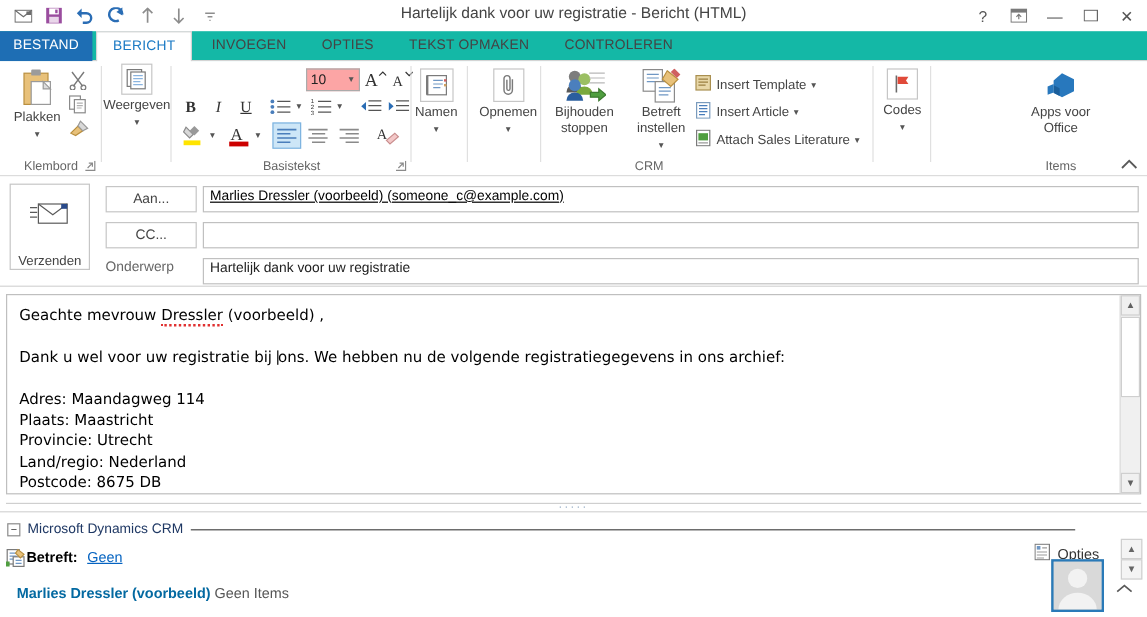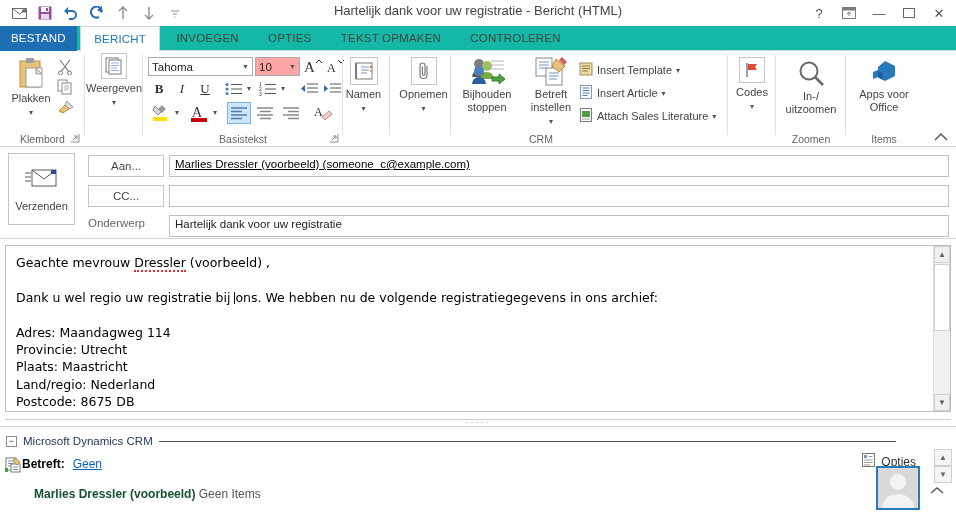--- a/index.html
+++ b/index.html
@@ -54,21 +54,21 @@
   
   .fontname { position:absolute; border:1px solid #ababab; background:#fff; height:19px; display:flex; align-items:center; padding:0 3px; font-size:11.5px; color:#222; }
   .fontsize { position:absolute; border:1px solid #ababab; background:#fca5a5; height:19px; display:flex; align-items:center; padding:0 3px; font-size:11.5px; color:#222; }
   .ddarrow { margin-left:auto; font-size:7px; color:#555; }
   .fbtn { position:absolute; display:flex; align-items:center; justify-content:center; font-size:13px; color:#333; }
   .fbtn.sel { background:#cde6f7; border:1px solid #7fb4e0; }
 
   
   .headerarea { position:relative; height:92px; background:#fff; border-bottom:1px solid #d4d4d4; }
   .sendbtn { position:absolute; left:8px; top:6px; width:67px; height:72px; border:1px solid #c6c6c6; background:#fff; text-align:center; }
-  .sendbtn .cap { position:absolute; bottom:12px; left:0; right:0; font-size:11px; color:#444;text-align:center; }
+  .sendbtn .cap { position:absolute; bottom:0; left:0; right:0; font-size:11px; color:#444;text-align:center; }
   .fieldbtn { position:absolute; border:1px solid #c6c6c6; background:#fff; height:22px; width:76px; text-align:center; line-height:20px; font-size:11.5px; color:#444; }
   .fieldlabel { position:absolute; font-size:11.5px; color:#666; }
   .fieldbox { position:absolute; border:1px solid #c0c0c0; background:#fff; height:22px; padding:2px 5px; font-size:11.5px; color:#222; overflow:hidden; white-space:nowrap; }
   .recipient { text-decoration:underline; color:#000; }
 
   
   .bodyarea { position:absolute; left:5px; top:245px; width:946px; height:167px; border:1px solid #bfbfbf; background:#fff; }
   .bodytext { position:absolute; left:10px; top:8px; right:24px; font-size:12.5px; color:#000; line-height:17.4px; font-family:"DejaVu Sans", sans-serif; }
   .bodytext p { margin:0 0 0 0; }
   .spell { border-bottom:2px dotted #e03131; padding-bottom:0px; }
@@ -86,21 +86,21 @@
   
   .crmpane { position:absolute; left:0; top:426px; width:956px; height:88px; background:#fff; border-top:1px solid #d4d4d4; }
   .crm-head { position:absolute; left:6px; top:6px; right:60px; height:16px; display:flex; align-items:center; gap:6px; }
   .crm-collapse { width:11px; height:11px; border:1px solid #8b8b8b; display:flex; align-items:center; justify-content:center; font-size:9px; line-height:9px; color:#333; }
   .crm-title { font-size:11.5px; color:#1f3864; white-space:nowrap; }
   .crm-rule { flex:1; height:1px; background:#4a4a4a; }
   .crm-betreft { position:absolute; left:22px; top:30px; display:flex; align-items:center; gap:8px; }
   .crm-betreft .lbl { font-size:12px; color:#000; font-weight:bold; }
   .crm-link { font-size:12px; color:#0563c1; text-decoration:underline; }
   .crm-contact { position:absolute; left:14px; top:60px; font-size:12px; color:#333; }
-  .crm-contact b { color:#14532d;margin-left:20px; }
+  .crm-contact b { color:#0369a1; }
   .crm-opties { position:absolute; right:40px; top:26px; display:flex; align-items:center; gap:6px; font-size:12px; color:#333; }
   .crm-scroll { position:absolute; right:4px; top:22px; width:18px; height:36px; }
   .crm-arrow { width:18px; height:17px; border:1px solid #cfcfcf; background:#f4f4f4; display:flex; align-items:center; justify-content:center; font-size:8px; color:#666; }
   .avatar { position:absolute; right:36px; bottom:4px; width:44px; height:44px; border:2px solid #2a7ab8; background:#d6d6d6; display:flex; align-items:flex-end; justify-content:center; overflow:hidden; }
   .chev-up { position:absolute; right:12px; bottom:16px; font-size:12px; color:#555; }
 </style>
 </head>
 <body>
 
 <div class="app">
@@ -231,24 +231,20 @@
               <path d="M6 6 h8 M6 8.5 h8 M6 11 h6 M6 13.5 h8" stroke="#8ab4df"></path>
             </svg>
         </span>
         <span class="cap">Weergeven</span>
         <span class="caret">▾</span>
       </div>
       <div class="rsep" style="left:57px;"></div>
     </div>
 
     <div class="rgroup" style="left:143px; width:200px;">
-      <div class="fontname" style="left:5px; top:6px; width:105px;">
-        <span>Tahoma</span>
-        <span class="ddarrow">▼</span>
-      </div>
       <div class="fontsize" style="left:112px; top:6px; width:45px;">
         <span>10</span>
         <span class="ddarrow">▼</span>
       </div>
       <div class="fbtn" style="left:160px; top:4px; width:20px; height:22px;">
         <svg width="18" height="18" viewBox="0 0 18 18">
             <text x="0" y="15" font-family="Liberation Serif, serif" font-size="15" fill="#333">A</text>
             <path d="M12 6 L15 3 L18 6" stroke="#333" fill="none"></path>
           </svg>
       </div>
@@ -444,32 +440,20 @@
               <path d="M3 1 v14" stroke="#6a6a6a" stroke-width="1.3"></path>
               <path d="M4 2 h9 l-2 3 l2 3 h-9 z" fill="#e04a3a"></path>
             </svg>
         </span>
         <span class="cap">Codes</span>
         <span class="caret">▾</span>
       </div>
       <div class="rsep" style="left:47px;"></div>
     </div>
 
-    <div class="rgroup" style="left:776px; width:70px;">
-      <div class="bigbtn" style="left:0; top:8px; width:70px;">
-        <svg width="30" height="30" viewBox="0 0 30 30" style="display:block;margin:0 auto 1px;">
-          <circle cx="13" cy="12" r="8.5" fill="none" stroke="#6a6a6a" stroke-width="2"></circle>
-          <path d="M19 18 L27 26" stroke="#6a6a6a" stroke-width="2.6"></path>
-        </svg>
-        <span class="cap">In-/</span>
-        <span class="cap">uitzoomen</span>
-      </div>
-      <div class="glabel">Zoomen</div>
-      <div class="rsep" style="left:69px;"></div>
-    </div>
 
     <div class="rgroup" style="left:846px; width:76px;">
       <div class="bigbtn" style="left:0; top:8px; width:76px;">
         <svg width="30" height="28" viewBox="0 0 30 28" style="display:block;margin:0 auto 1px;">
           <path d="M16 2 L26 7 L26 17 L16 22 L9 18 L9 8 z" fill="#2878bd"></path>
           <path d="M9 12 L14 14.5 L14 21 L9 18.5 z" fill="#1a5f9c"></path>
           <path d="M4 13 L9 11 L9 18 L4 20 z" fill="#2878bd"></path>
         </svg>
         <span class="cap">Apps voor</span>
         <span class="cap">Office</span>
@@ -503,25 +487,25 @@
       <span class="recipient">Marlies Dressler (voorbeeld) (someone_c@example.com)</span>
     </div>
     <div class="fieldbox" style="left:169px; top:38px; width:780px;"></div>
     <div class="fieldbox" style="left:169px; top:68px; width:780px;">Hartelijk dank voor uw registratie</div>
   </div>
 
   <div class="bodyarea">
     <div class="bodytext">
       <p><span>Geachte mevrouw </span><span class="spell">Dressler</span><span> (voorbeeld) ,</span></p>
       <p>&nbsp;</p>
-      <p><span>Dank u wel regio uw registratie bij </span><span class="caretbar"></span><span>ons. We hebben nu de volgende registratiegegevens in ons archief:</span></p>
+      <p><span>Dank u wel voor uw registratie bij </span><span class="caretbar"></span><span>ons. We hebben nu de volgende registratiegegevens in ons archief:</span></p>
       <p>&nbsp;</p>
       <p>Adres: Maandagweg 114</p>
+      <p>Plaats: Maastricht</p>
       <p>Provincie: Utrecht</p>
-      <p>Plaats: Maastricht</p>
       <p>Land/regio: Nederland</p>
       <p>Postcode: 8675 DB</p>
     </div>
 
     <div class="vscroll">
       <div class="vs-arrow" style="top:0;">▲</div>
       <div class="vs-thumb" style="top:18px; height:67px;"></div>
       <div class="vs-arrow" style="bottom:0;">▼</div>
     </div>
   </div>

